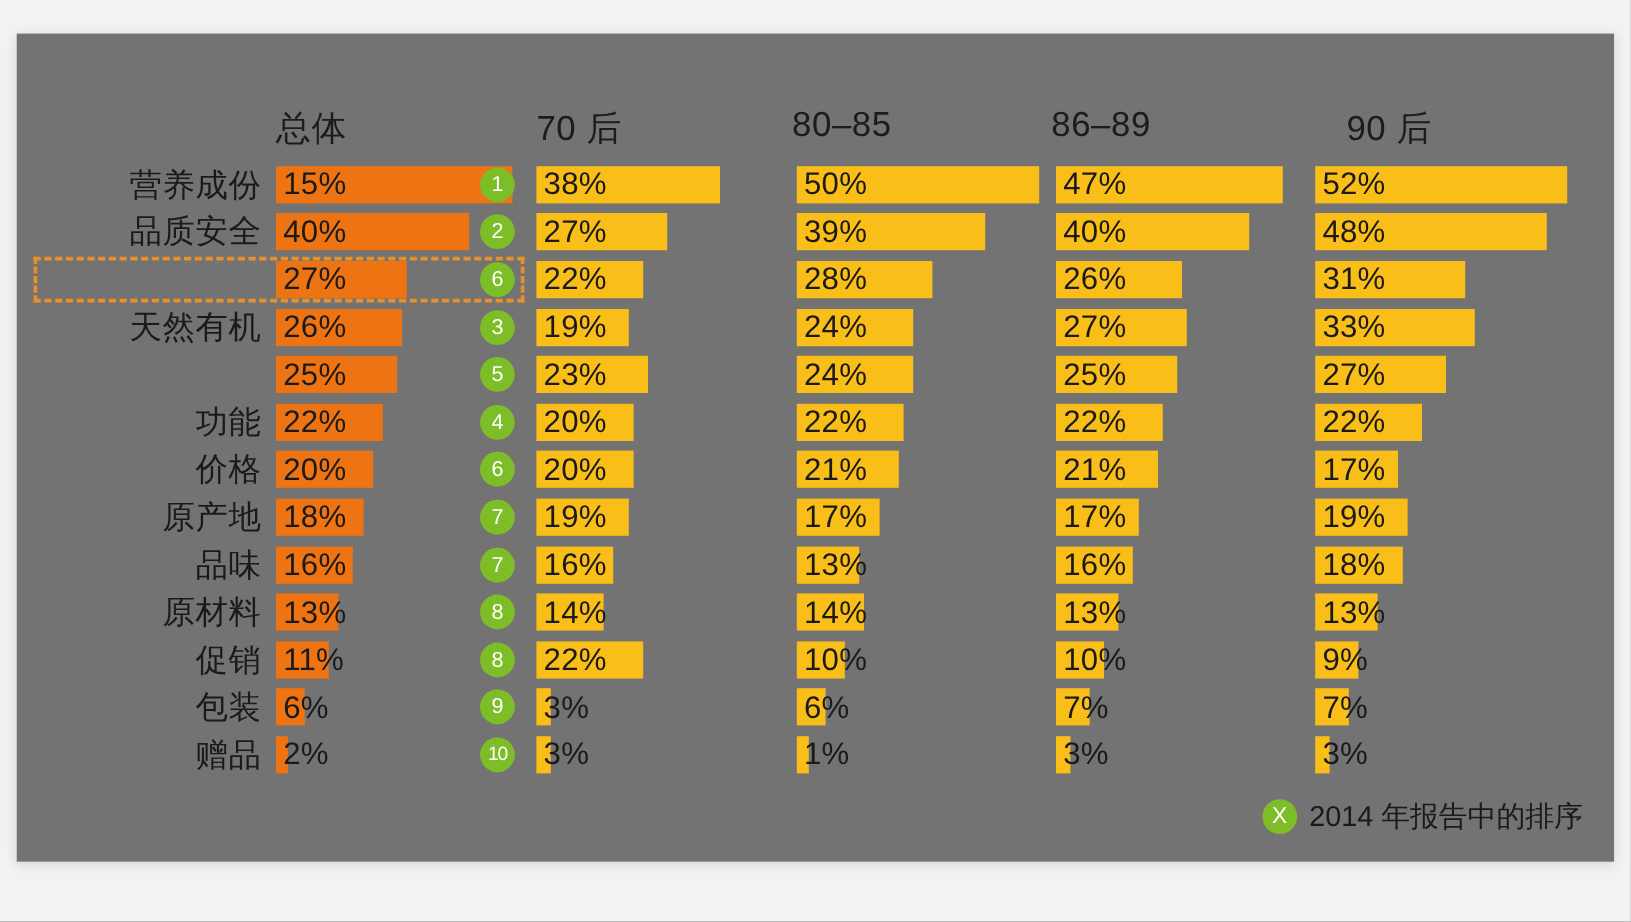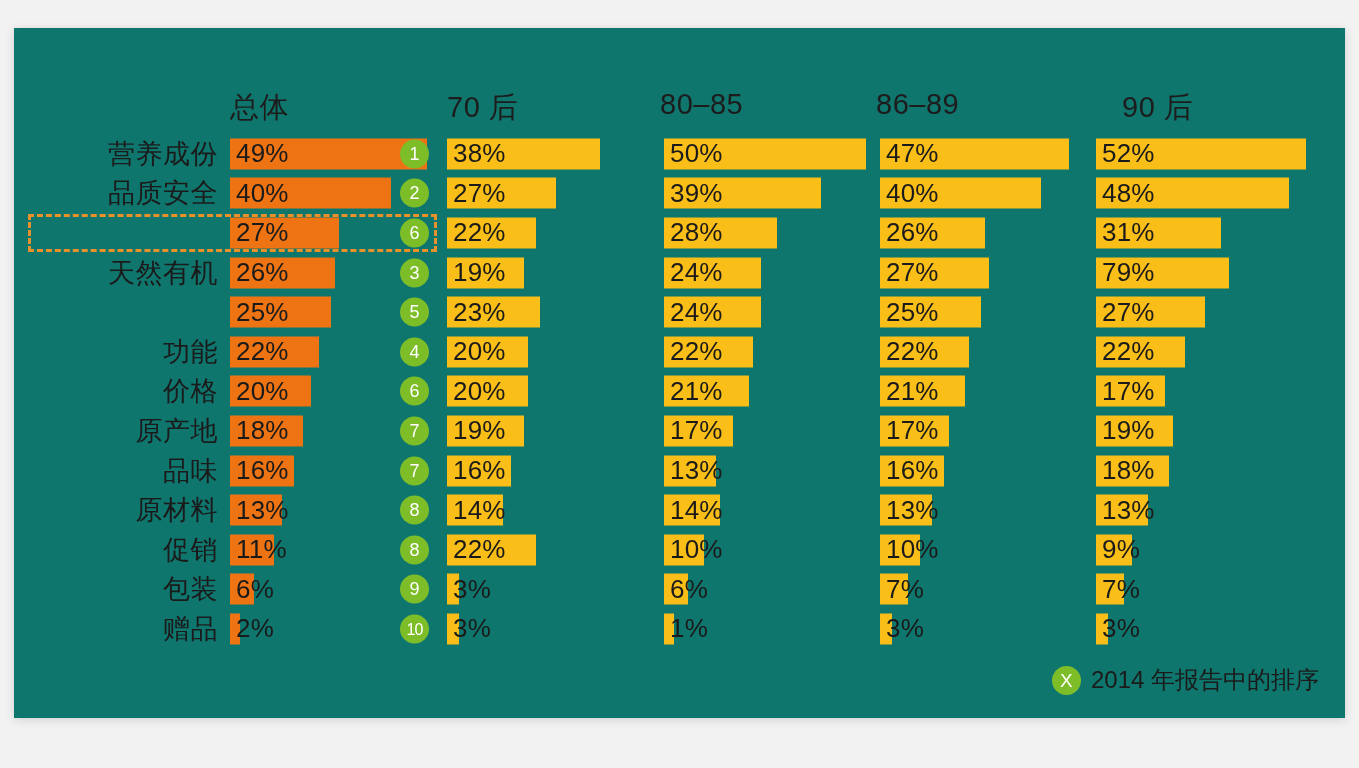--- a/index.html
+++ b/index.html
@@ -11,21 +11,21 @@
     font-family: "Liberation Sans", "DejaVu Sans", sans-serif;
     overflow: hidden;
   }
 
   .card {
     position: absolute;
     left: 14px;
     top: 28px;
     width: 1331px;
     height: 690px;
-    background: #0f766e;
+    background: #737373;
     box-shadow: 0 2px 10px rgba(0,0,0,0.13), 0 0 1px rgba(0,0,0,0.10);
   }
 
   
   .headers {
     position: absolute;
     left: 0; top: 0;
     width: 100%;
     height: 100px;
   }
@@ -150,21 +150,21 @@
       <div class="col-header" style="left: 646px;">80–85</div>
       <div class="col-header" style="left: 862px;">86–89</div>
       <div class="col-header" style="left: 1108px;">90 后</div>
     </div>
 
   <div class="rows">
       <div class="row">
         <div class="row-label">营养成份</div>
         <div class="bar-cell" style="left: 216px;">
           <div class="bar total" style="width: 197.47px;"></div>
-          <span class="bar-value">49%</span>
+          <span class="bar-value">15%</span>
         </div>
         <div class="bar-cell" style="left: 433px;">
           <div class="bar cohort" style="width: 153.14px;"></div>
           <span class="bar-value">38%</span>
         </div>
         <div class="bar-cell" style="left: 650px;">
           <div class="bar cohort" style="width: 201.5px;"></div>
           <span class="bar-value">50%</span>
         </div>
         <div class="bar-cell" style="left: 866px;">
@@ -237,21 +237,21 @@
         <div class="bar-cell" style="left: 650px;">
           <div class="bar cohort" style="width: 96.72px;"></div>
           <span class="bar-value">24%</span>
         </div>
         <div class="bar-cell" style="left: 866px;">
           <div class="bar cohort" style="width: 108.81px;"></div>
           <span class="bar-value">27%</span>
         </div>
         <div class="bar-cell" style="left: 1082px;">
           <div class="bar cohort" style="width: 132.99px;"></div>
-          <span class="bar-value">79%</span>
+          <span class="bar-value">33%</span>
         </div>
         <div class="rank-badge" style="left: 386px;">3</div>
       </div>
       <div class="row">
         <div class="bar-cell" style="left: 216px;">
           <div class="bar total" style="width: 100.75px;"></div>
           <span class="bar-value">25%</span>
         </div>
         <div class="bar-cell" style="left: 433px;">
           <div class="bar cohort" style="width: 92.69px;"></div>

